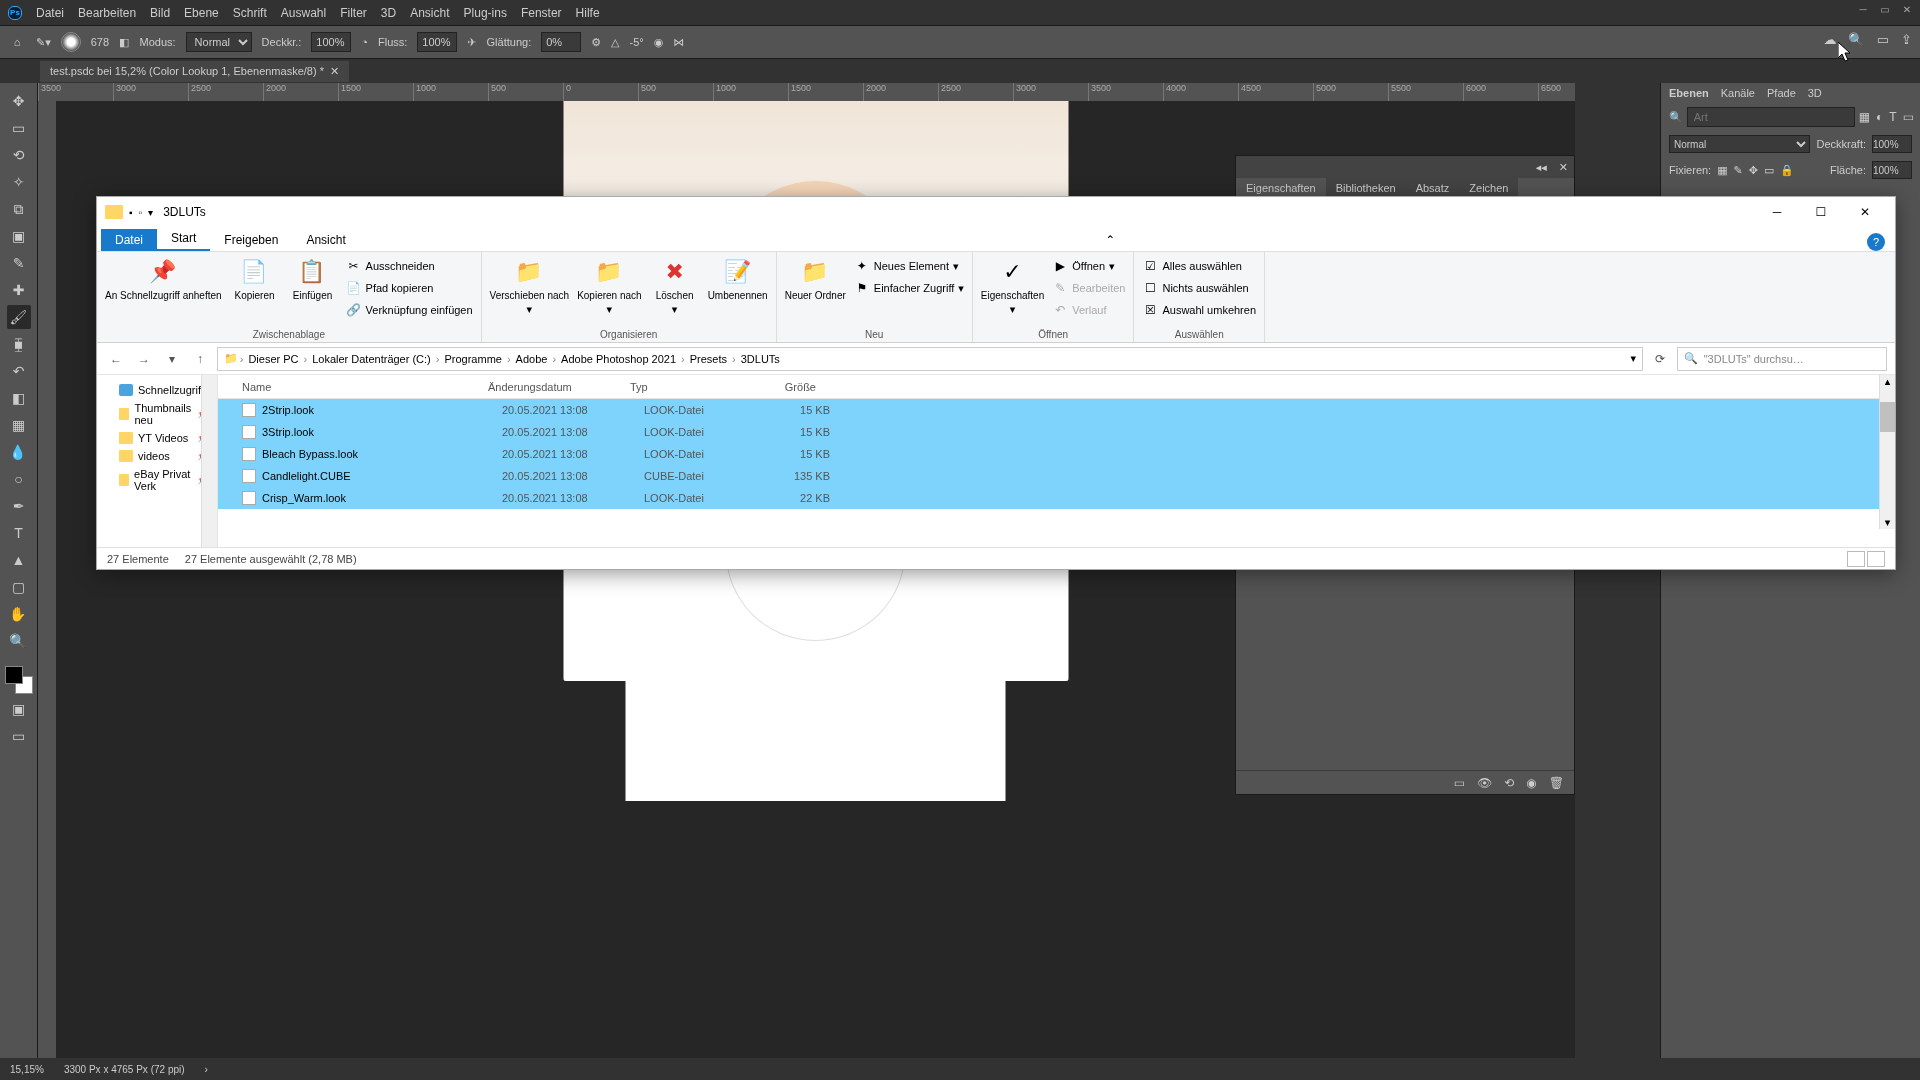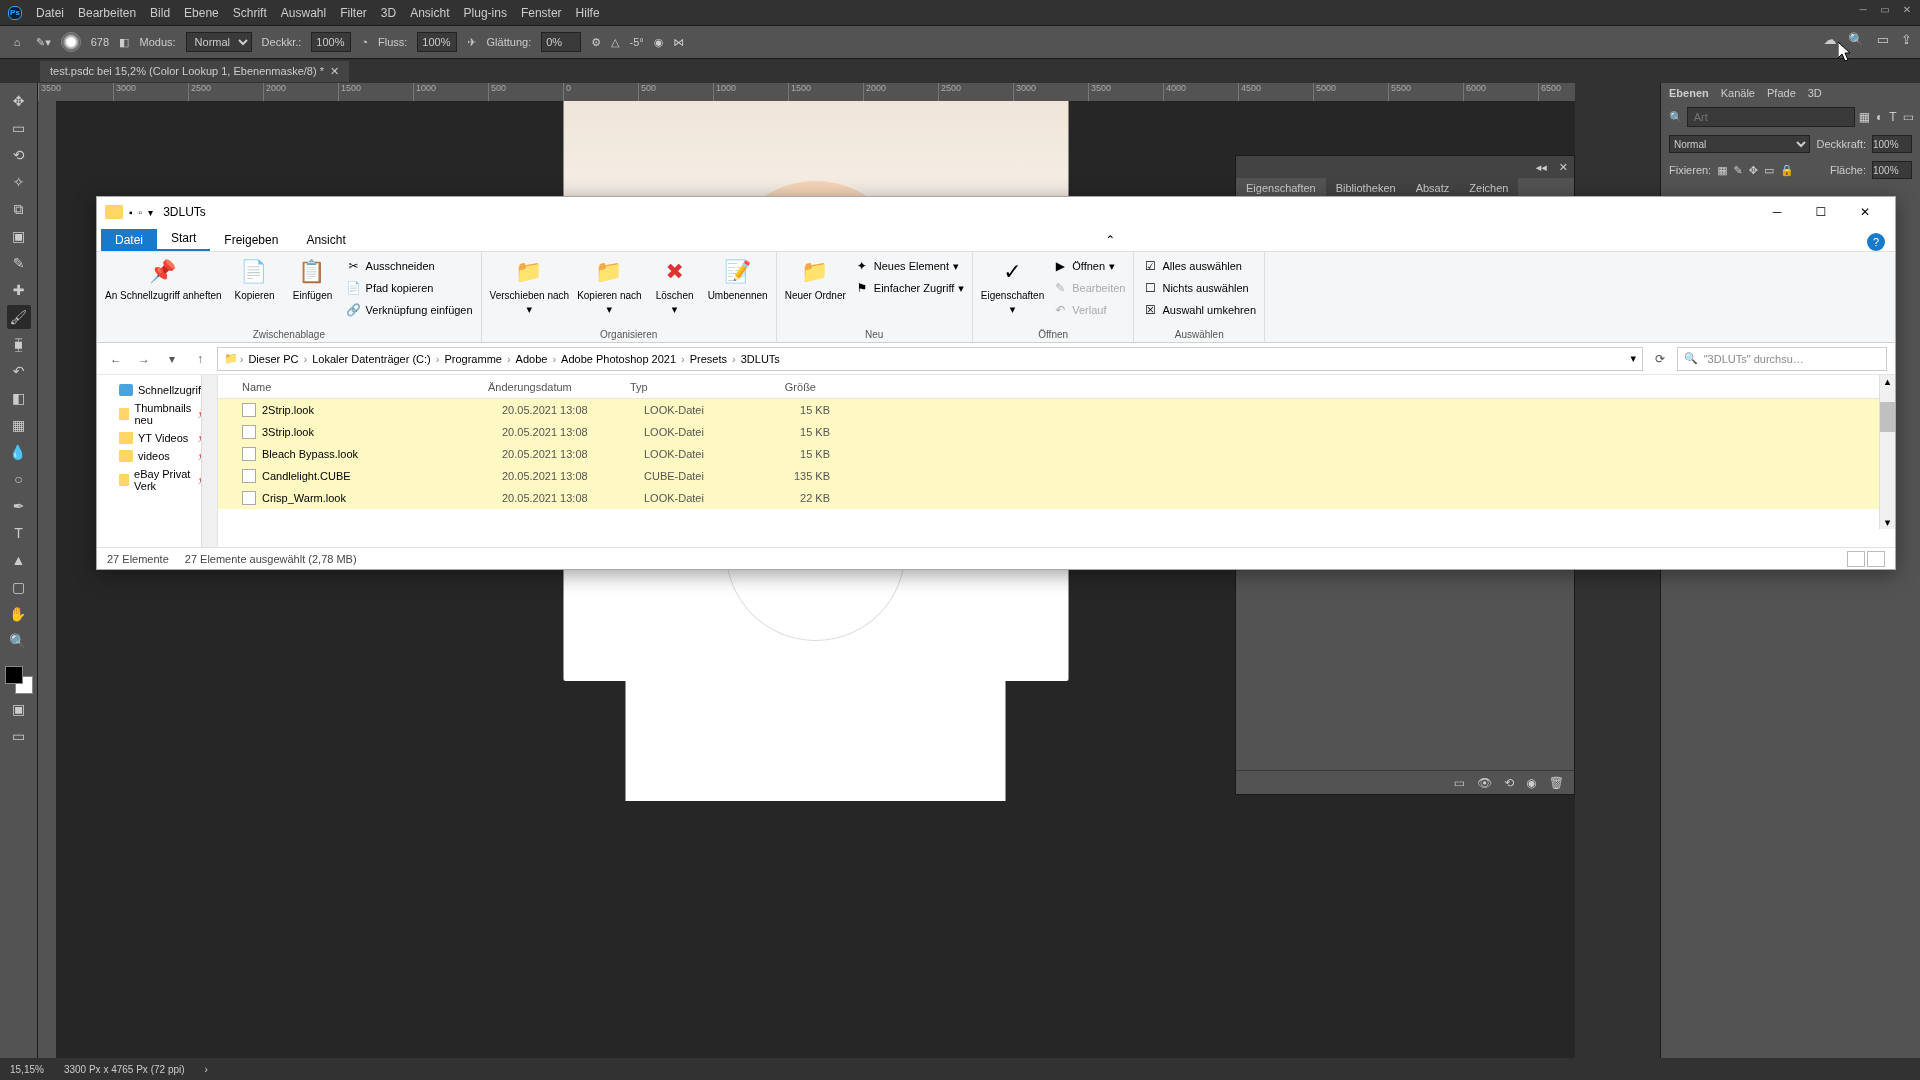--- a/index.html
+++ b/index.html
@@ -110,21 +110,21 @@
 .tree-item { display: flex; align-items: center; gap: 5px; padding: 3px 4px 3px 18px; }
 .tree-item .tico { width: 14px; height: 12px; background: #ffd666; border-radius: 1px; }
 .tree-item.qa .tico { background: #4aa3df; border-radius: 2px; }
 .tree-pin { color: #7a7a7a; font-size: 9px; margin-left: auto; }
 .tree-scroll { position: absolute; right: 0; top: 0; bottom: 0; width: 16px; background: #f0f0f0; border-left: 1px solid #ddd; }
 
 .expl-files { flex: 1; display: flex; flex-direction: column; position: relative; }
 .file-header { display: flex; font-size: 11px; color: #555; border-bottom: 1px solid #e5e5e5; height: 24px; align-items: center; padding-left: 24px; }
 .fh-name { width: 246px; } .fh-date { width: 142px; } .fh-type { width: 116px; } .fh-size { width: 70px; text-align: right; }
 .file-row { display: flex; align-items: center; font-size: 11px; height: 22px; padding-left: 24px; }
-.file-row.sel { background: #fef9c3; }
+.file-row.sel { background: #7dd3fc; }
 .file-row .fico { width: 14px; height: 14px; border: 1px solid #aaa; background: #fff; margin-right: 6px; }
 .fc-name { width: 240px; } .fc-date { width: 142px; color: #555; } .fc-type { width: 116px; color: #555; } .fc-size { width: 70px; text-align: right; color: #555; }
 .file-scroll { position: absolute; right: 0; top: 0; bottom: 18px; width: 16px; background: #f0f0f0; border-left: 1px solid #ddd; display: flex; flex-direction: column; }
 .file-scroll .thumb { background: #c0c0c0; height: 30px; margin-top: 14px; }
 
 .expl-status { height: 22px; border-top: 1px solid #e0e0e0; display: flex; align-items: center; padding: 0 10px; gap: 16px; font-size: 11px; color: #444; }
 .expl-status .view-ico { margin-left: auto; display: flex; gap: 2px; }
 .expl-status .view-ico span { width: 18px; height: 16px; border: 1px solid #bbb; }
 
 .layers-footer { position: absolute; right: 8px; bottom: 4px; display: flex; gap: 10px; font-size: 11px; color: #ccc; }

